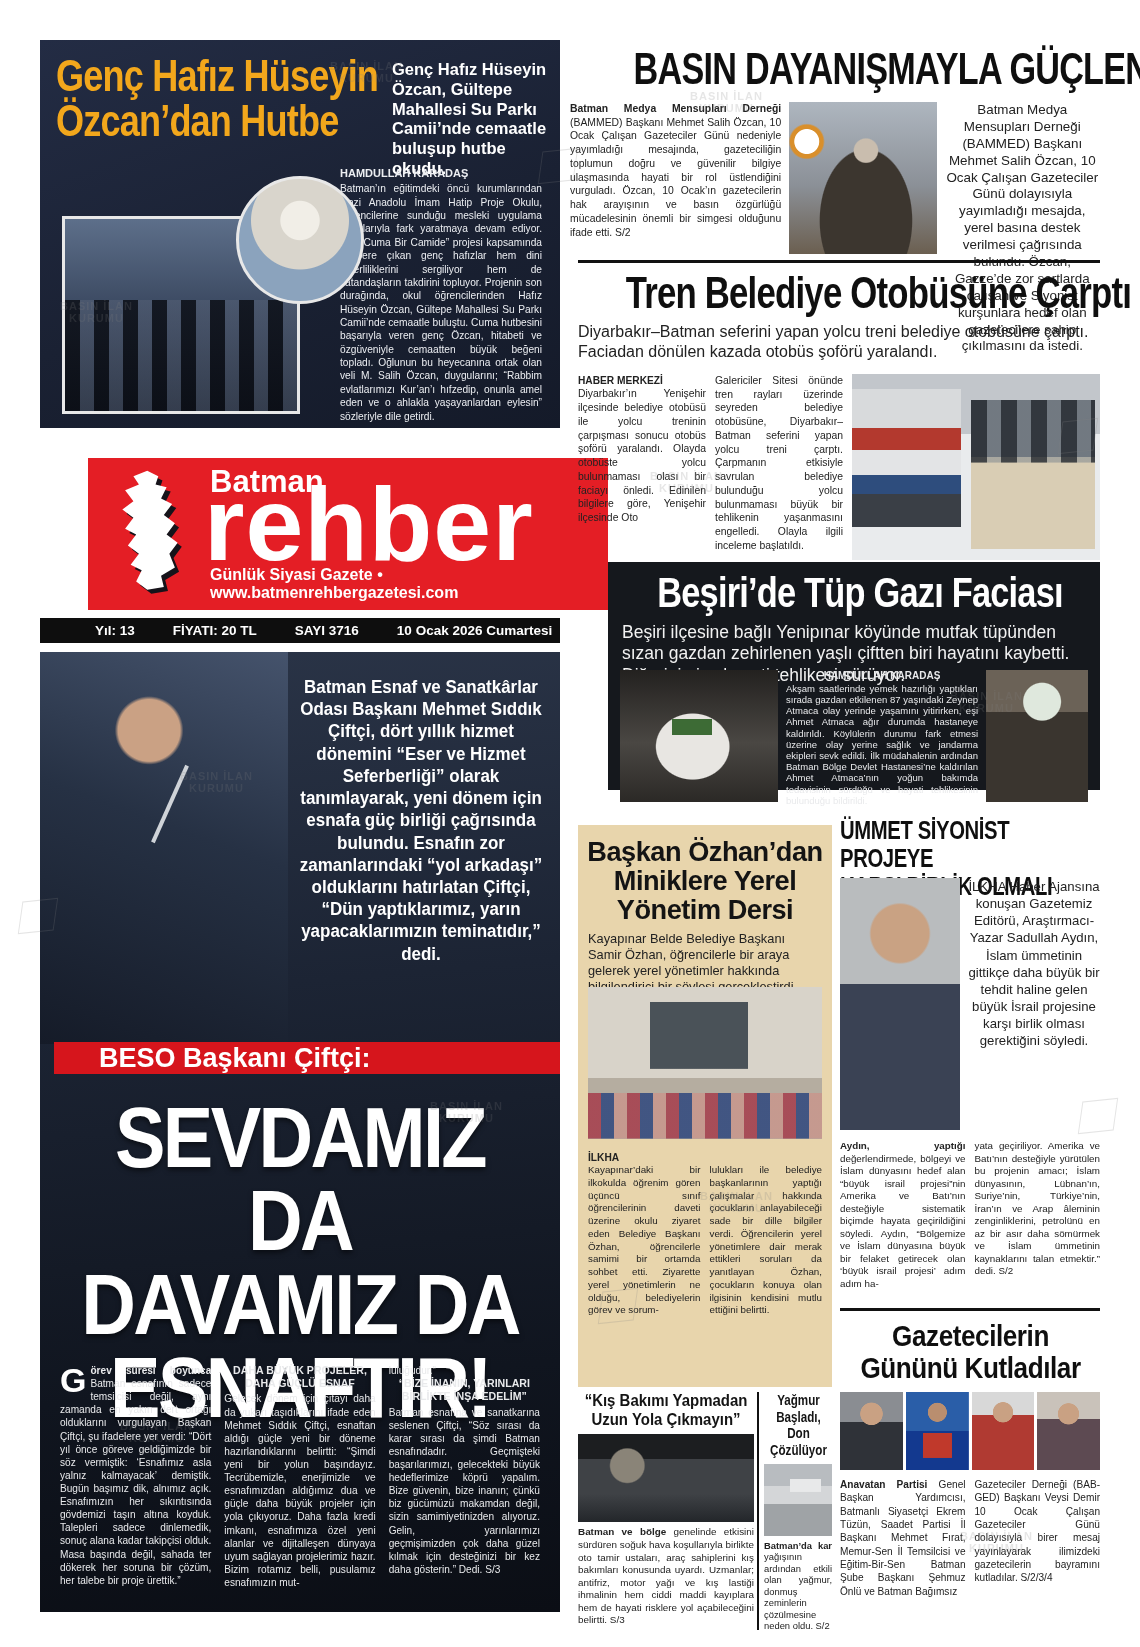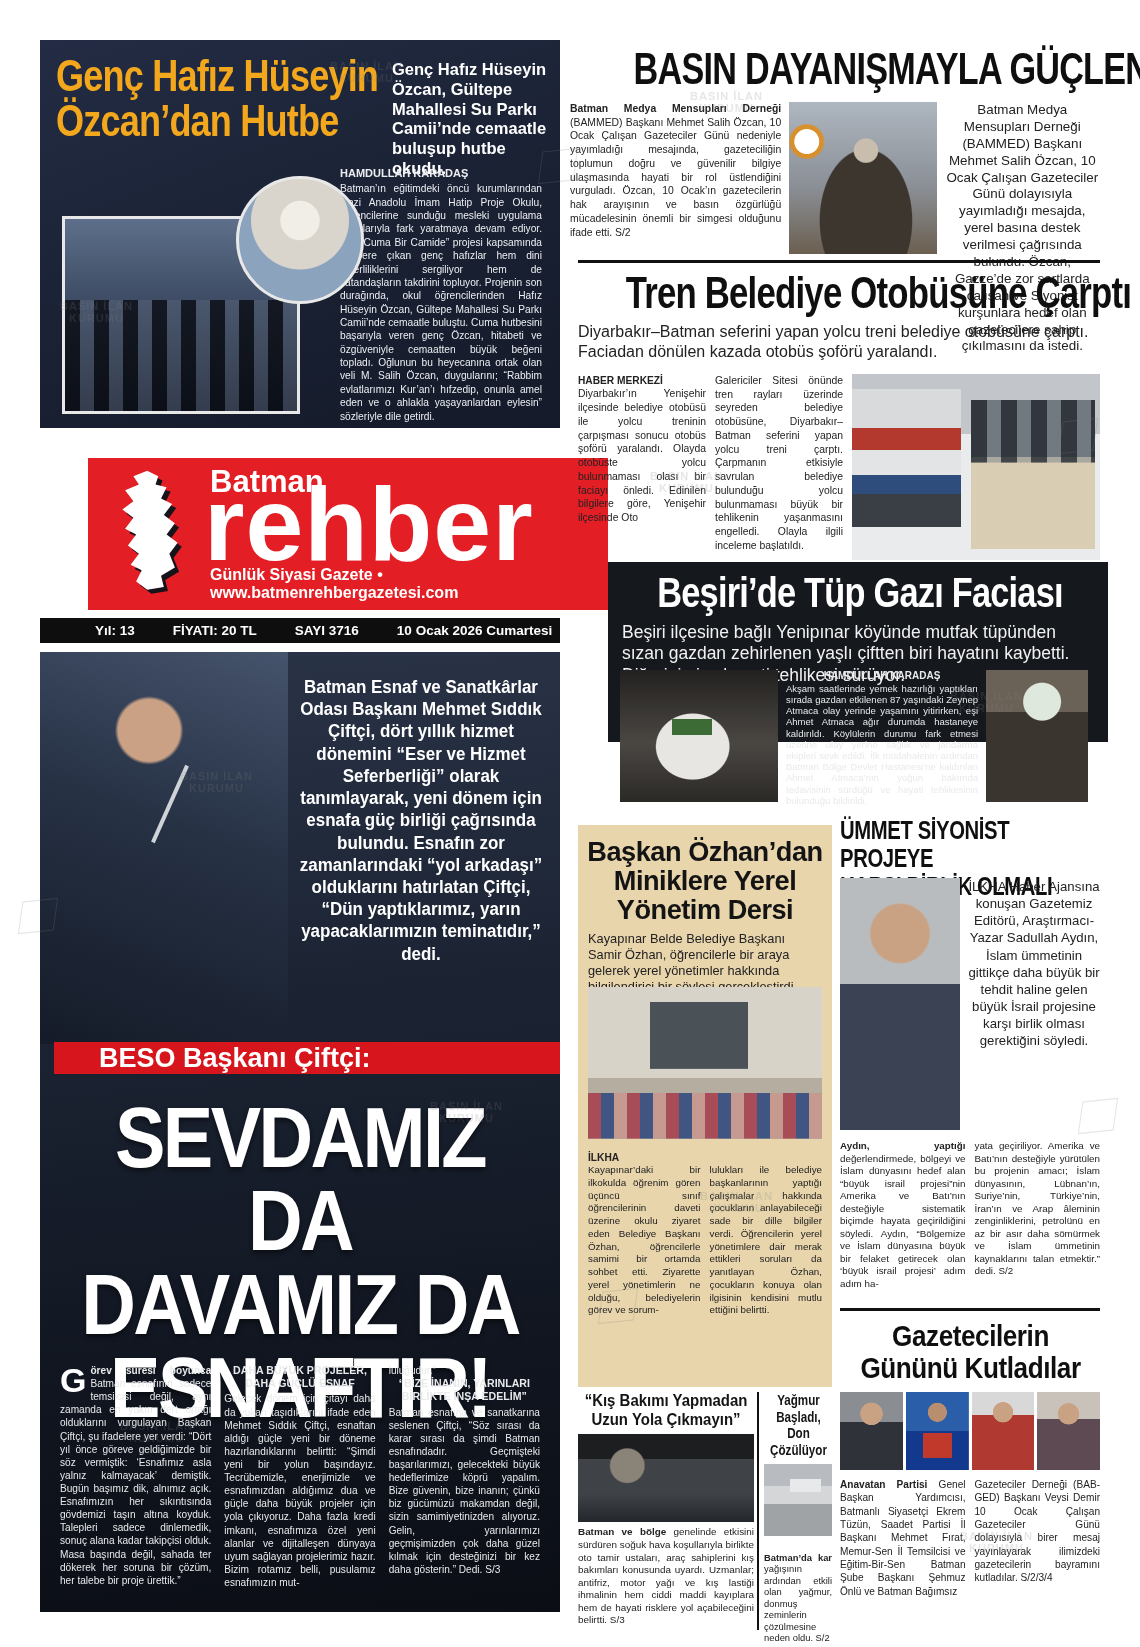--- a/index.html
+++ b/index.html
@@ -73,21 +73,21 @@
   .tren-row{left:578px;top:374px;width:522px;display:flex;gap:9px;}
   .tren-col{width:128px;font-size:10.4px;line-height:1.32;color:#222;}
   .ph-train{width:248px;height:186px;background:linear-gradient(180deg,#c2c6cb 0 32%,#e9ebed 32% 100%);position:relative;overflow:hidden;}
   .ph-train .train{position:absolute;left:0;top:8%;width:44%;height:74%;
        background:linear-gradient(180deg,#d8dadc 0 28%,#b3392e 28% 44%,#e3e4e6 44% 62%,#2e4d7d 62% 76%,#3a3f46 76% 100%);}
   .ph-train .bus{position:absolute;right:2%;bottom:6%;width:50%;height:80%;
        background:repeating-linear-gradient(90deg,rgba(40,45,52,.85) 0 16px,rgba(120,130,140,.5) 16px 30px),
                   linear-gradient(180deg,#6b7076 0 38%,#d9cdb4 38% 100%);
        background-size:100% 42%,100% 100%;background-position:top,top;background-repeat:no-repeat;}
 
-  .tup-box{left:608px;top:562px;width:492px;height:180px;background:#15181d;padding-left:8px;}
+  .tup-box{left:608px;top:562px;width:492px;height:228px;background:#15181d;}
   .tup-headline{left:0;top:6px;width:492px;color:#fff;font-size:43px;font-weight:800;letter-spacing:-1px;
        white-space:nowrap;text-align:center;transform:scaleX(.80);transform-origin:center top;}
   .tup-subhead{left:14px;top:60px;width:464px;color:#f2f2f2;font-size:17.5px;line-height:1.22;}
   .tup-row{left:12px;top:108px;width:468px;display:flex;gap:8px;}
   .ph-van{width:158px;height:132px;
        background:linear-gradient(#3d6b35,#3d6b35),
                   radial-gradient(ellipse at 46% 58%,#e8e6e2 0 30%,transparent 31%),
                   linear-gradient(180deg,#23211f 0%,#4a4743 55%,#2b2926 100%);
        background-size:40px 16px,100% 100%,100% 100%;background-position:44% 42%,center,center;background-repeat:no-repeat;}
   .tup-body{width:192px;color:#e9eaec;font-size:9.5px;line-height:1.18;}
@@ -117,21 +117,21 @@
                   linear-gradient(180deg,#1c1e20 0 28%,#3f4246 28% 68%,#23262a 100%);}
   .kis-body{margin-top:4px;width:176px;font-size:9.9px;line-height:1.27;color:#222;}
   .vrule{left:757px;top:1392px;width:2px;height:238px;background:#111;}
   .yagmur{left:764px;top:1392px;width:68px;}
   .yag-headline{width:92px;color:#141414;font-size:15.5px;line-height:1.08;font-weight:800;text-align:center;
        transform:scaleX(.75);transform-origin:left top;}
   .ph-slush{margin-top:5px;width:68px;height:72px;
        background:linear-gradient(#e8e9ea,#e8e9ea),
                   linear-gradient(180deg,#b8bcc0 0 30%,#d4d6d8 30% 55%,#9fa3a6 55% 100%);
        background-size:46% 18%,100% 100%;background-position:70% 26%,center;background-repeat:no-repeat;}
-  .yag-body{margin-top:16px;width:68px;font-size:9.4px;line-height:1.22;color:#222;}
+  .yag-body{margin-top:4px;width:68px;font-size:9.4px;line-height:1.22;color:#222;}
 
   .ummet-headline{left:840px;top:816px;width:332px;color:#0f0f0f;font-size:26px;line-height:1.08;font-weight:800;
        letter-spacing:-.5px;transform:scaleX(.78);transform-origin:left top;}
   .ummet-row{left:840px;top:878px;width:260px;display:flex;gap:8px;}
   .ph-aydin{width:120px;height:252px;
        background:radial-gradient(circle at 50% 22%,#c9a283 0 14%,transparent 15%),
                   linear-gradient(180deg,#b9bcbe 0 42%,#3a4254 42% 100%);}
   .ummet-intro{width:132px;font-size:13.2px;line-height:1.3;color:#222;text-align:center;}
   .ummet-cols{left:840px;top:1140px;width:260px;display:flex;gap:9px;}
   .ummet-col{flex:1;font-size:9.8px;line-height:1.28;color:#222;}

